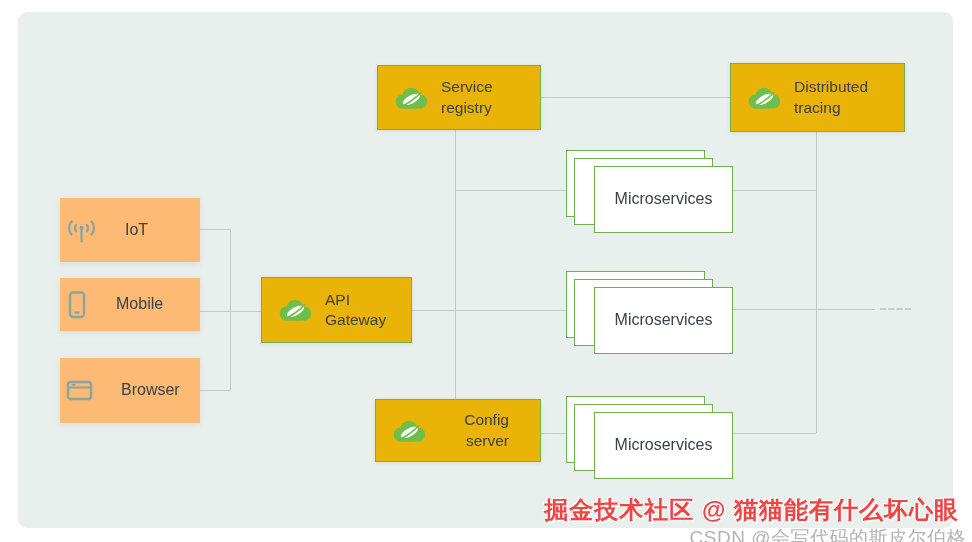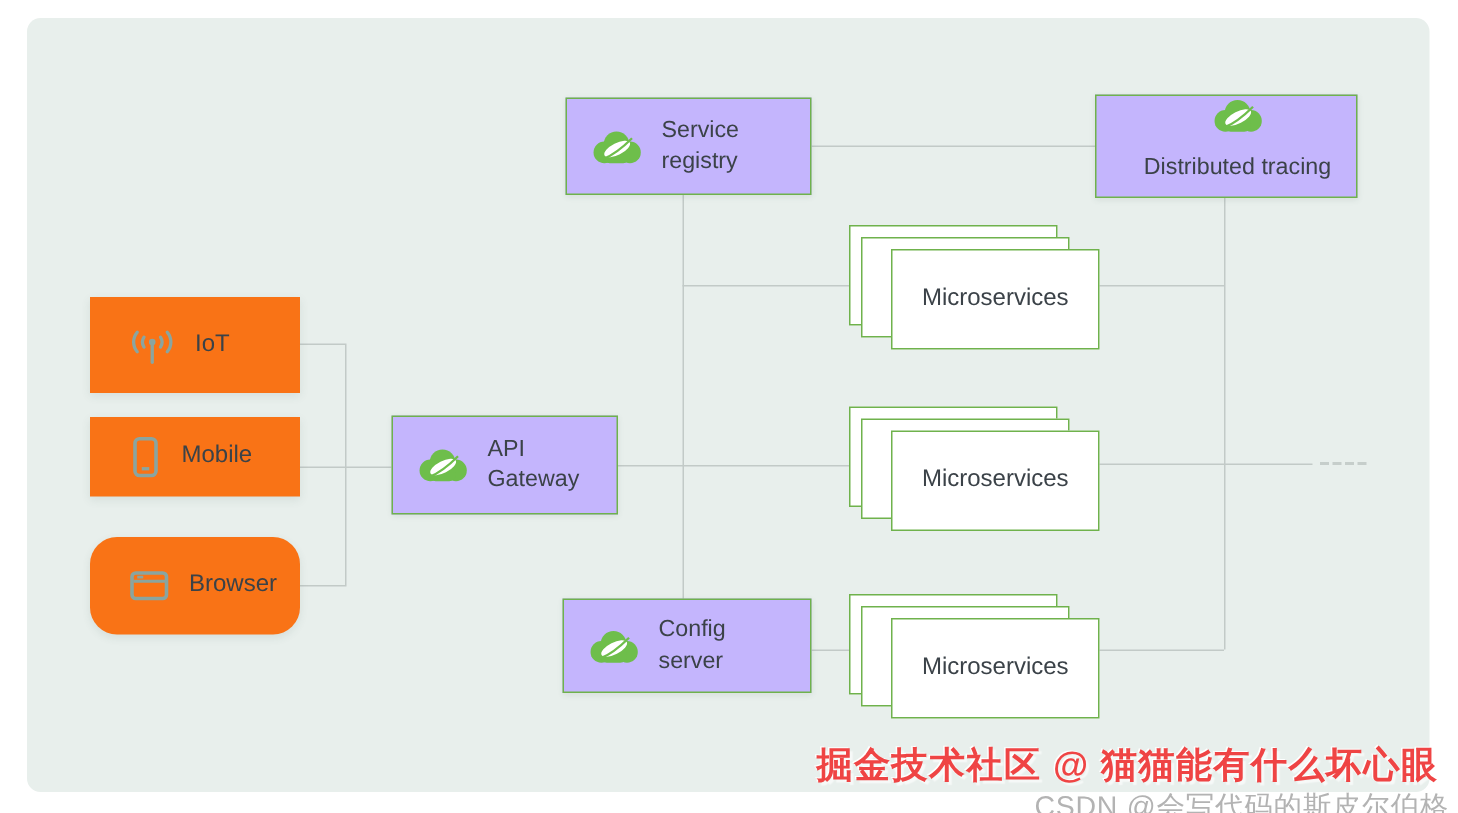--- a/index.html
+++ b/index.html
@@ -9,27 +9,27 @@
   }
   .panel{
     position:absolute;left:18px;top:12px;width:935px;height:516px;
     background:#e8efec;border-radius:9px;
   }
   
   .line{position:absolute;background:#c2cac7;}
   .line.dashed{background:none;border-top:2px dashed #c6cecb;height:0;}
   
   .client{
-    position:absolute;left:60px;width:140px;background:#f97316;
-    display:flex;align-items:center;gap:13px;padding-left:26px;box-sizing:border-box;
+    position:absolute;left:60px;width:140px;background:#fdba74;
+    display:flex;align-items:center;gap:28px;padding-left:6px;box-sizing:border-box;
     box-shadow:0 2px 6px rgba(60,90,80,.10);
   }
   
   .gbox{
-    position:absolute;background:#c4b5fd;border:1.5px solid #6fb24c;
+    position:absolute;background:#eab308;border:1.5px solid #6fb24c;
     display:flex;align-items:center;gap:12px;padding-left:15px;box-sizing:border-box;
     box-shadow:0 1px 4px rgba(60,90,80,.10);
   }
   .label{font-size:15.5px;color:#3b4248;line-height:1.3;}
   .client .label{font-size:16px;}
   
   .stack{position:absolute;width:156px;height:84px;}
   .stack .layer{
     position:absolute;width:139px;height:67px;background:#ffffff;
     border:1.5px solid #6fb24c;box-sizing:border-box;
@@ -93,21 +93,21 @@
 <div class="client" style="top:278px;height:53px;">
   <span>
     <svg width="22" height="30" viewBox="0 0 22 30">
       <rect x="4" y="2.5" width="14" height="24.5" rx="3" fill="none" stroke="#8aa5a0" stroke-width="2.4"></rect>
       <line x1="8.5" y1="22.5" x2="13.5" y2="22.5" stroke="#8aa5a0" stroke-width="2.2"></line>
     </svg>
   </span>
   <span class="label">Mobile</span>
 </div>
 
-<div class="client" style="top:358px;height:65px;border-radius:18px;">
+<div class="client" style="top:358px;height:65px;">
   <span>
     <svg width="27" height="23" viewBox="0 0 27 23">
       <rect x="2" y="3" width="23" height="17" rx="2.5" fill="none" stroke="#8aa5a0" stroke-width="2.4"></rect>
       <line x1="3" y1="8.5" x2="24" y2="8.5" stroke="#8aa5a0" stroke-width="2"></line>
       <line x1="5.5" y1="5.8" x2="9.5" y2="5.8" stroke="#8aa5a0" stroke-width="1.8"></line>
     </svg>
   </span>
   <span class="label">Browser</span>
 </div>
 
@@ -120,21 +120,21 @@
         <circle cx="30" cy="18" r="8"></circle>
         <rect x="10" y="15" width="20" height="11" rx="5"></rect>
       </g>
       <ellipse cx="20.5" cy="15.5" rx="10.5" ry="4.4" fill="#ffffff" transform="rotate(-27 20.5 15.5)"></ellipse>
       <path d="M10 23 Q 20 19 31.5 7.5" fill="none" stroke="#6ebe4b" stroke-width="1.7"></path>
     </svg>
   </span>
   <span class="label">Service registry</span>
 </div>
 
-<div class="gbox" style="left:730px;top:63px;width:175px;height:69px;flex-direction:column;">
+<div class="gbox" style="left:730px;top:63px;width:175px;height:69px;">
   <span>
     <svg width="36" height="26" viewBox="0 0 40 28">
       <g fill="#6ebe4b">
         <circle cx="11" cy="18" r="8"></circle>
         <circle cx="20" cy="12" r="9.5"></circle>
         <circle cx="30" cy="18" r="8"></circle>
         <rect x="10" y="15" width="20" height="11" rx="5"></rect>
       </g>
       <ellipse cx="20.5" cy="15.5" rx="10.5" ry="4.4" fill="#ffffff" transform="rotate(-27 20.5 15.5)"></ellipse>
       <path d="M10 23 Q 20 19 31.5 7.5" fill="none" stroke="#6ebe4b" stroke-width="1.7"></path>
@@ -165,21 +165,21 @@
       <g fill="#6ebe4b">
         <circle cx="11" cy="18" r="8"></circle>
         <circle cx="20" cy="12" r="9.5"></circle>
         <circle cx="30" cy="18" r="8"></circle>
         <rect x="10" y="15" width="20" height="11" rx="5"></rect>
       </g>
       <ellipse cx="20.5" cy="15.5" rx="10.5" ry="4.4" fill="#ffffff" transform="rotate(-27 20.5 15.5)"></ellipse>
       <path d="M10 23 Q 20 19 31.5 7.5" fill="none" stroke="#6ebe4b" stroke-width="1.7"></path>
     </svg>
   </span>
-  <span class="label" style="max-width:70px;">Config server</span>
+  <span class="label" style="max-width:70px;text-align:right;">Config server</span>
 </div>
 
 <div class="stack" style="left:566px;top:150px;">
   <div class="layer l0"></div>
   <div class="layer l1"></div>
   <div class="layer front">
     <span class="label">Microservices</span>
   </div>
 </div>
 

